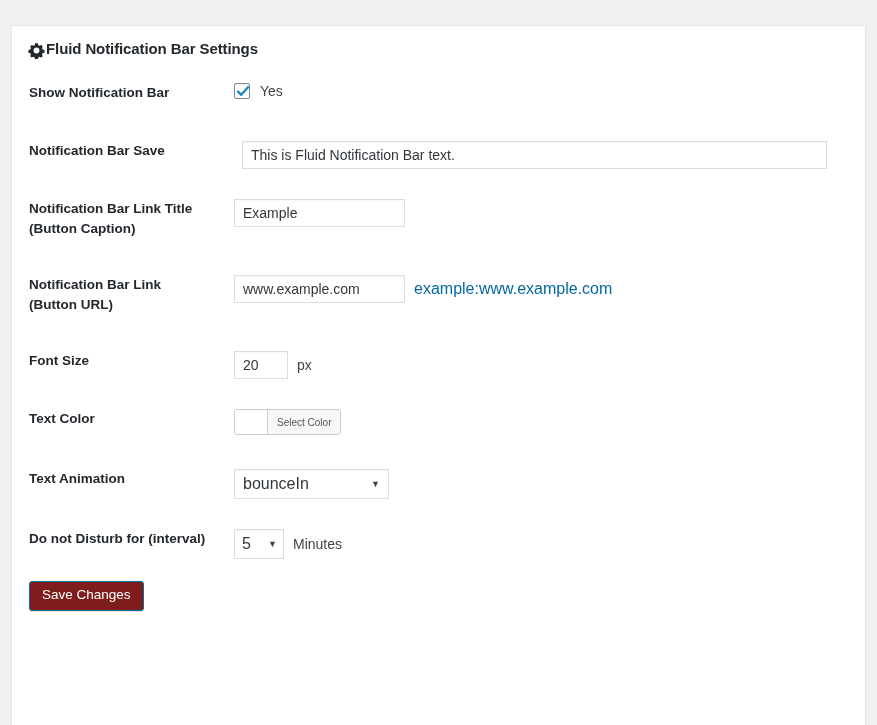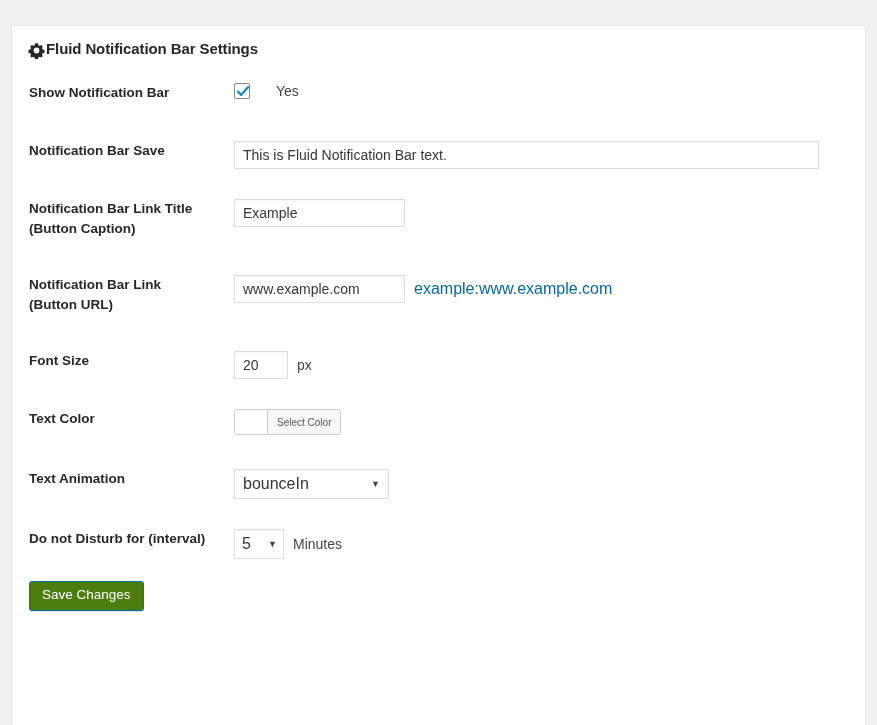--- a/index.html
+++ b/index.html
@@ -78,21 +78,21 @@
   .r7 td { height: 60px; }
   .r8 td { height: 60px; }
   .r9 td { height: 46px; }
 
   .field-inline {
     display: flex;
     align-items: center;
   }
 
   
-  .cb-wrap { display: flex; align-items: center; gap: 16px; }
+  .cb-wrap { display: flex; align-items: center; }
   .checkbox {
     width: 16px;
     height: 16px;
     border: 1px solid #7e8993;
     background: #fff;
     border-radius: 2px;
     position: relative;
     flex: 0 0 auto;
     box-shadow: inset 0 1px 2px rgba(0,0,0,.07);
   }
@@ -109,21 +109,21 @@
     font-size: 14px;
     color: #32373c;
     border: 1px solid #ddd;
     background: #fff;
     border-radius: 0;
     padding: 3px 8px;
     height: 28px;
     outline: none;
     box-shadow: 0 1px 2px rgba(0,0,0,.04) inset;
   }
-  input.txt-wide { width: 585px; }
+  input.txt-wide { width: 585px; margin-left: 8px; }
   input.txt-med  { width: 171px; }
   input.txt-small{ width: 54px; text-align: left; }
 
   .suffix {
     margin-left: 9px;
     font-size: 14px;
     color: #444;
   }
   .hint {
     margin-left: 9px;
@@ -182,21 +182,21 @@
   .select-anim { width: 155px; }
   .select-dnd  { width: 50px; }
   .select-dnd .sel-text { padding: 0 5px 0 7px; }
   .select-dnd .caret { padding-right: 6px; }
 
   
   .submit-row { padding: 6px 0 0 17px; }
   .btn-primary {
     font-family: "Liberation Sans", sans-serif;
     display: inline-block;
-    background: #4d7c0f;
+    background: #7f1d1d;
     border: 1px solid #0074a2;
     color: #fff;
     font-size: 13.5px;
     padding: 6px 12px 7px;
     border-radius: 3px;
     cursor: pointer;
     box-shadow: 0 1px 0 rgba(0,0,0,.12);
     line-height: 1.1;
   }
 </style>

